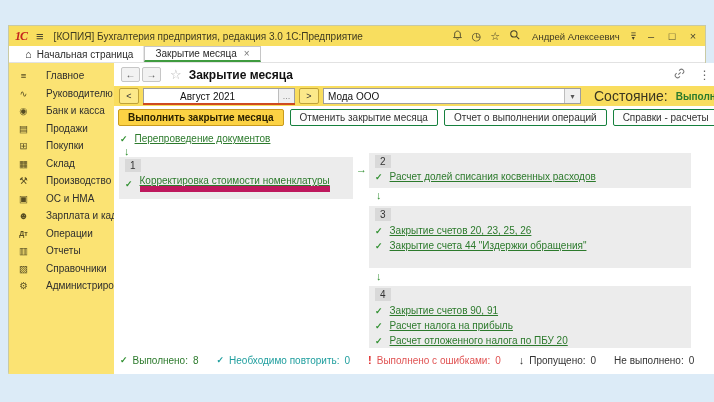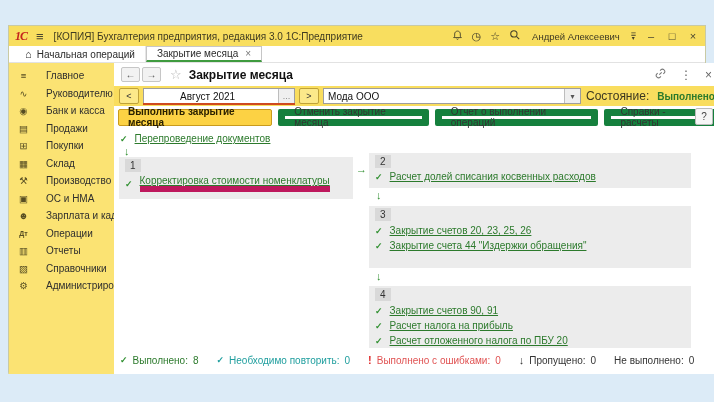--- a/index.html
+++ b/index.html
@@ -56,27 +56,27 @@
              font-size:9px; color:#333; display:flex; align-items:center; justify-content:center; }
   .field { position:relative; display:flex; height:16px; background:#fff; border:1px solid #9e9e9e; }
   .field input { border:none; outline:none; font-family:"Liberation Sans",sans-serif; font-size:10px;
                  padding:0 4px; color:#111; width:100%; background:transparent; }
   .field.period { width:152px;padding-left:32px; }
   .field.period::after { content:""; position:absolute; left:-1px; right:-1px; bottom:-2px;
                          height:2px; background:#cf4a20; }
   .field.org { width:258px; }
   .sel-btn { width:16px; flex:none; background:#efefef; border-left:1px solid #bdbdbd; font-size:8px;
              color:#555; display:flex; align-items:center; justify-content:center; }
-  .status-lbl { margin-left:1px; font-size:12px; color:#3a3620; }
+  .status-lbl { margin-left:9px; font-size:14px; color:#3a3620; }
   .status-val { font-size:10px; font-weight:bold; color:#2c7a2c; margin-left:4px; }
 
   
   .btnrow { height:22px; display:flex; align-items:center; gap:6px; padding:0 4px; background:#fff; position:relative; }
   .btn { height:17px; padding:0 9px; font-size:10px; color:#333; background:#fdfdfd;
-         border:7px solid #15803d; border-radius:2px; display:flex; align-items:center; }
+         border:1px solid #15803d; border-radius:2px; display:flex; align-items:center; }
   .btn.primary { background:#fcd244; border:1px solid #c99b1d; font-weight:bold; color:#2b2100; }
   .helpbtn { position:absolute; right:7px; top:2px; width:18px; height:17px; background:#f6f6f6;
              border:1px solid #bbb; border-radius:2px; font-size:10px; color:#444;
              display:flex; align-items:center; justify-content:center; }
 
   
   .scheme { position:relative; flex:1; background:#fff; }
   .check { color:#2f8f2f; font-size:9px; font-weight:bold; flex:none; }
   .oplink { font-size:10px; color:#2c7a2c; text-decoration:underline; cursor:pointer; white-space:nowrap; }
   .oplink.errline { border-bottom:6px solid #be185d; padding-bottom:0; }
@@ -134,21 +134,21 @@
       </span>
       <span class="wc">–</span>
       <span class="wc">□</span>
       <span class="wc">×</span>
     </span>
   </div>
 
   <div class="tabbar">
     <div class="tab home">
       <span class="homeico">⌂</span>
-      <span>Начальная операций</span>
+      <span>Начальная страница</span>
     </div>
     <div class="tab active">
       <span>Закрытие месяца</span>
       <span class="closex">×</span>
     </div>
   </div>
 
   <div class="mainrow">
 
     <div class="sidebar">

